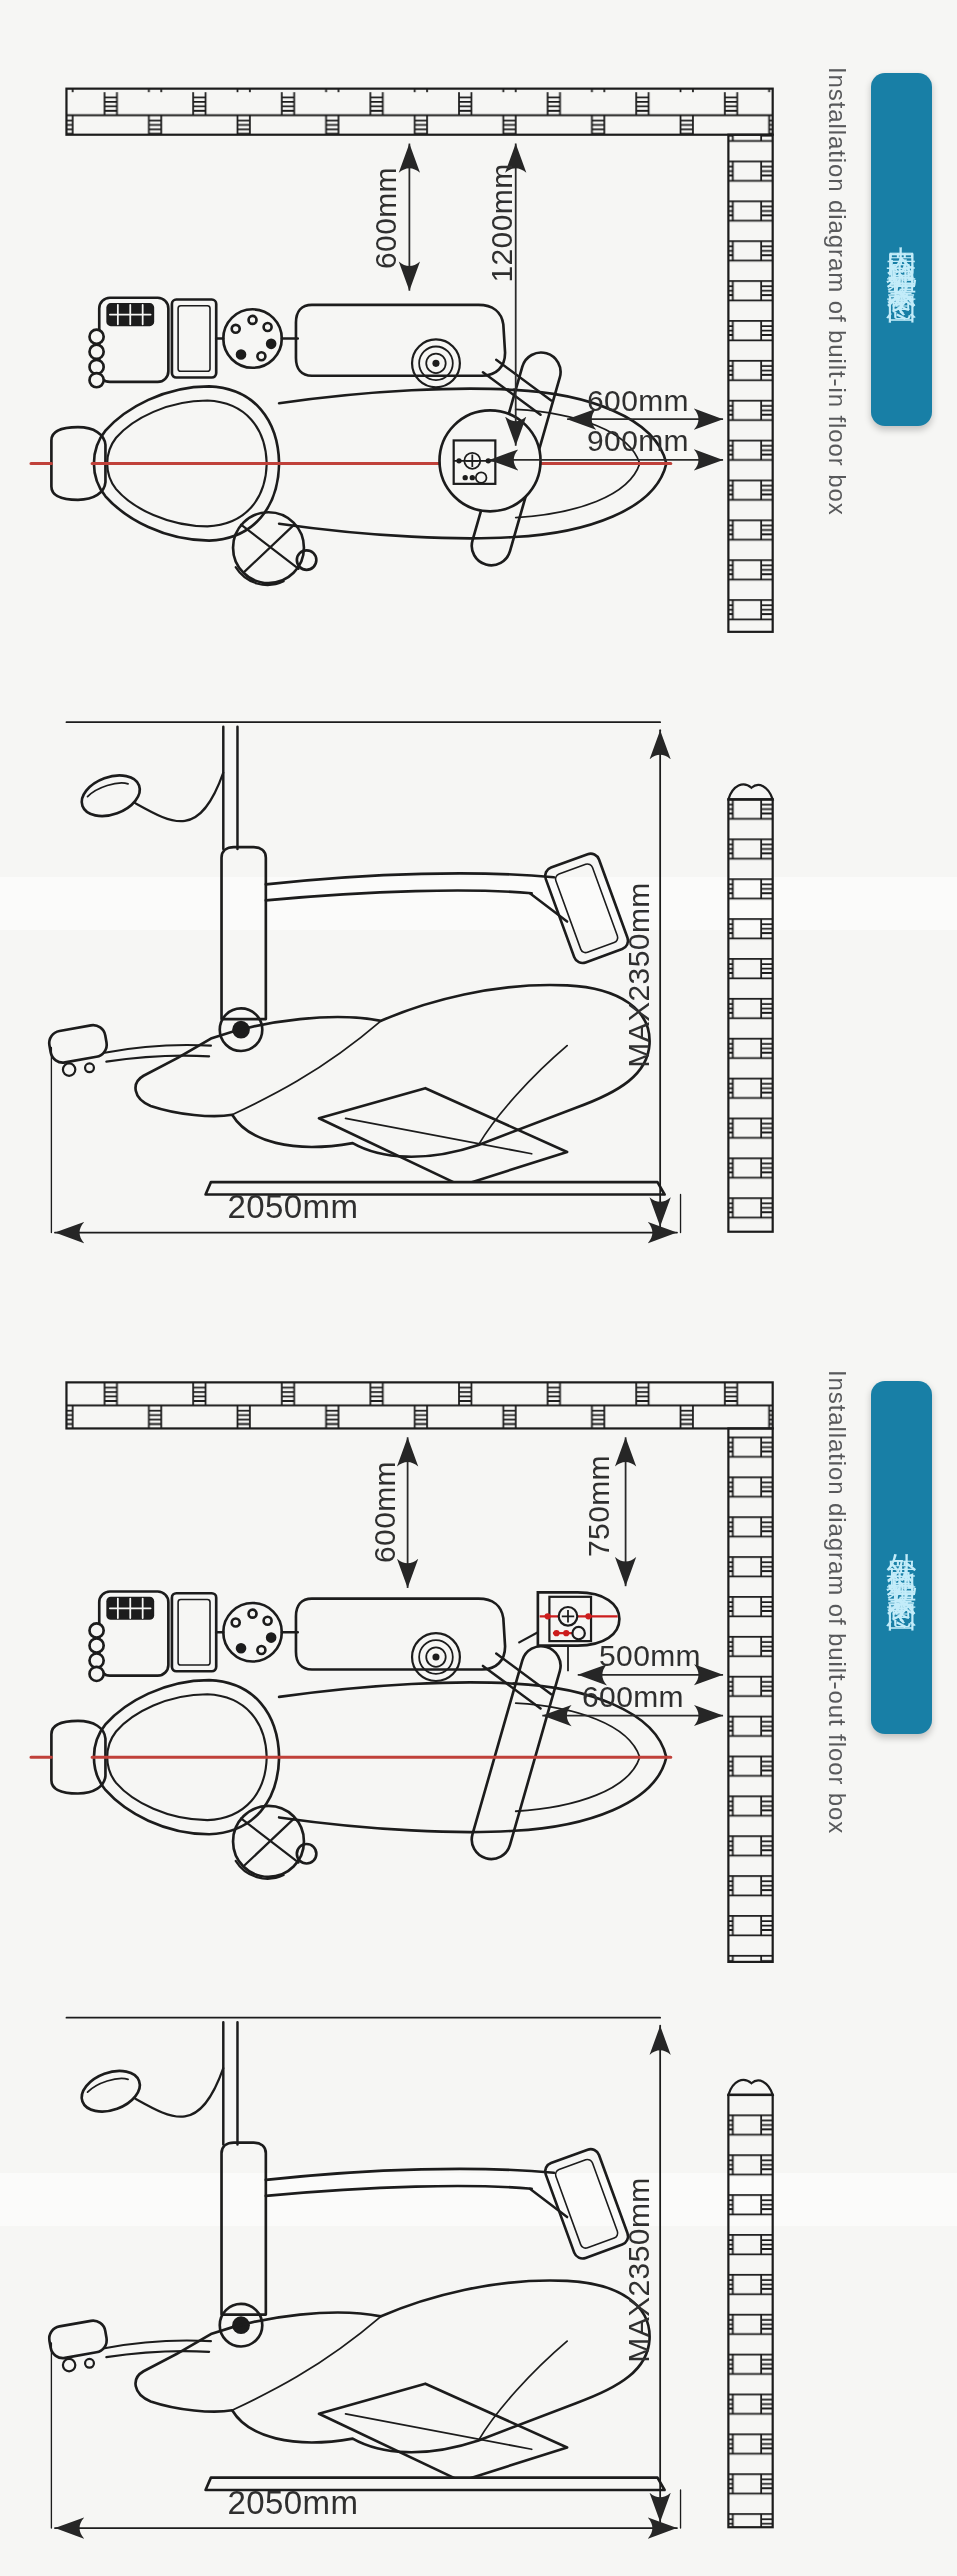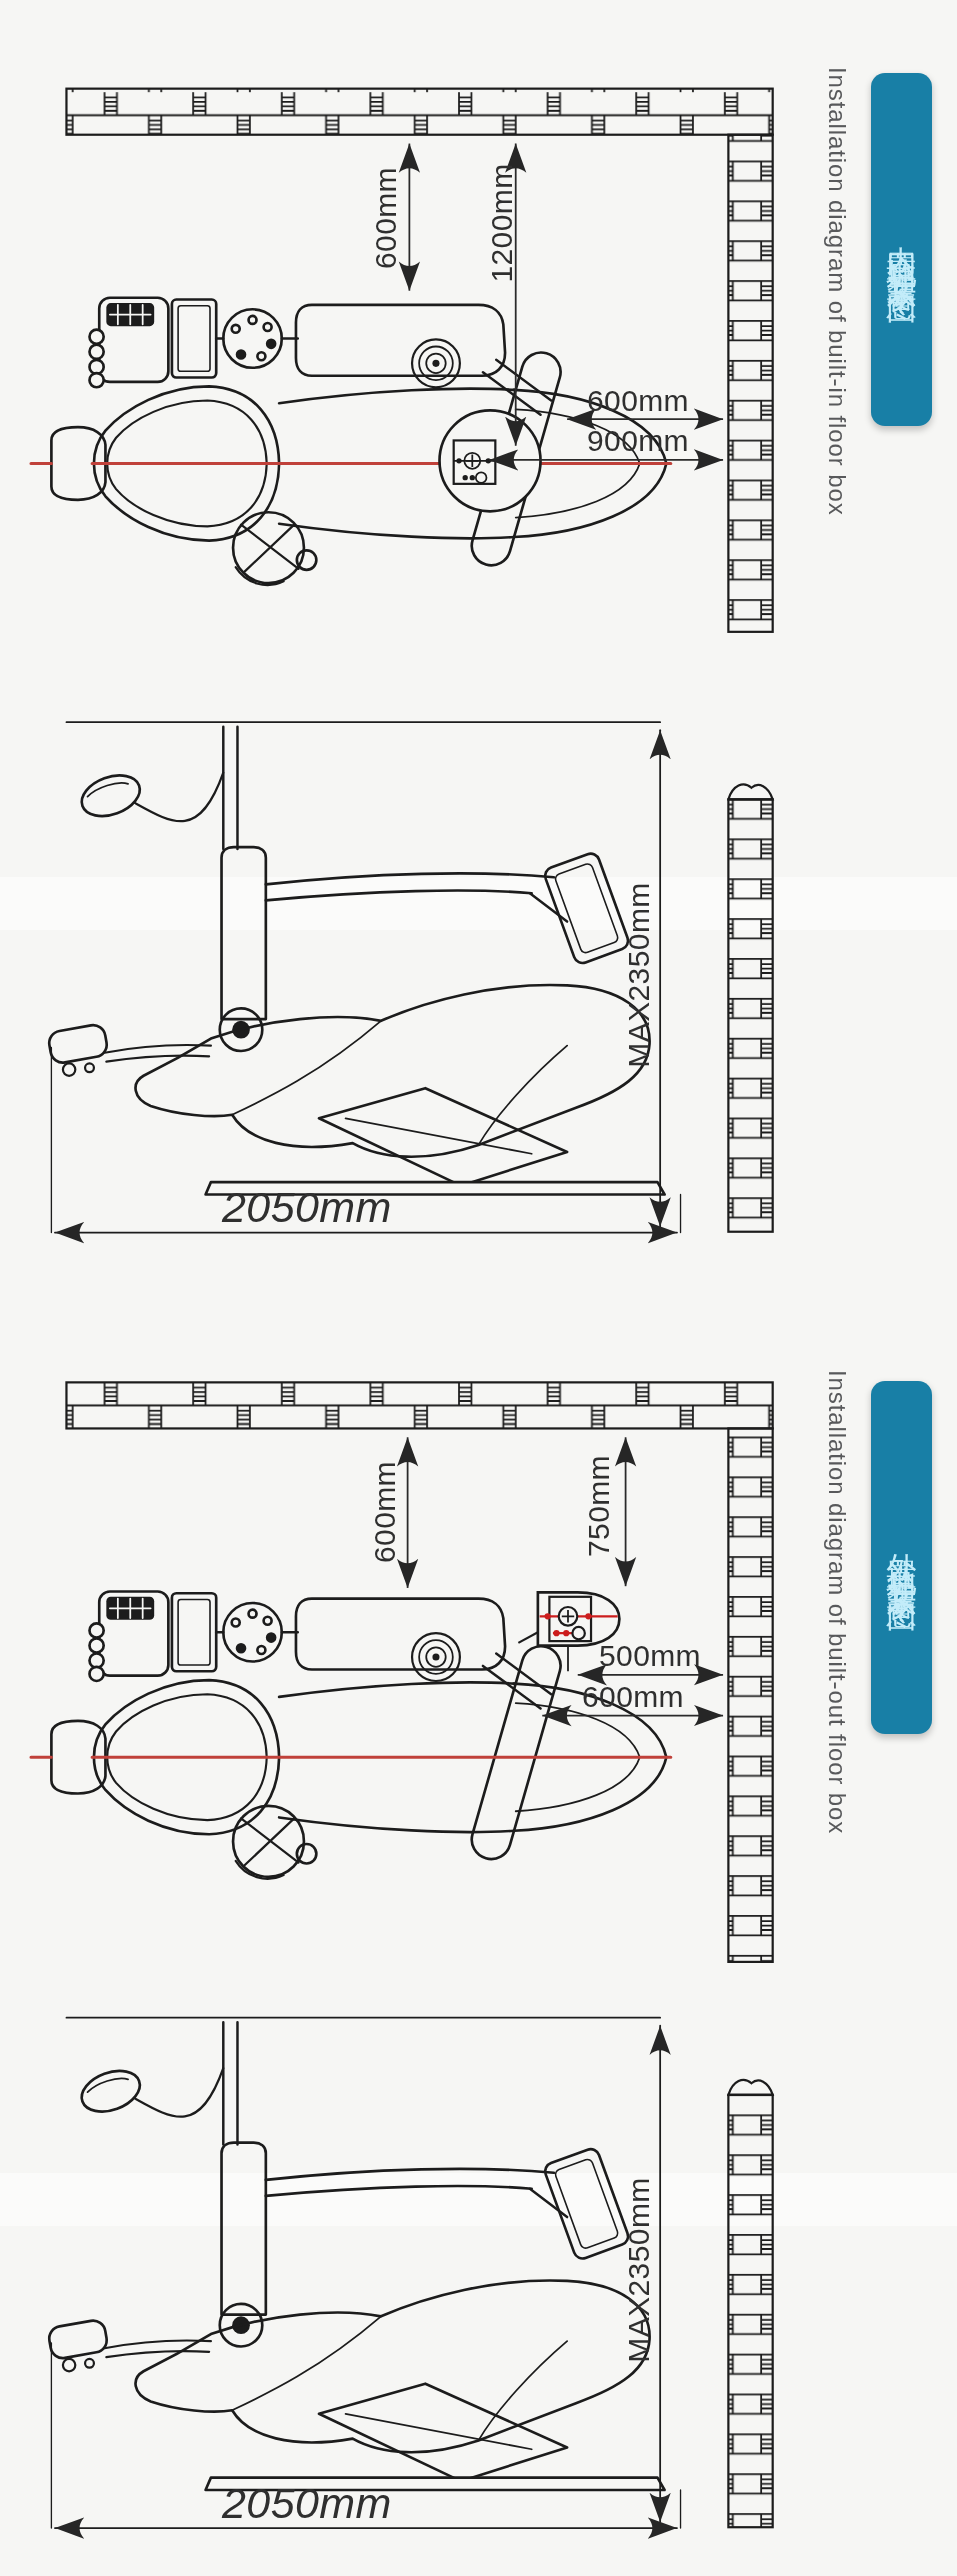--- a/index.html
+++ b/index.html
@@ -4,21 +4,21 @@
 <style>
   html,body{margin:0;padding:0;}
   body{font-family:"Liberation Sans",sans-serif;}
   #stage{position:relative;width:957px;height:2576px;background:#f6f6f4;overflow:hidden;}
   .band{position:absolute;left:0;width:957px;background:rgba(255,255,255,.55);}
   #art{position:absolute;left:0;top:0;}
   .dim{position:absolute;font-size:30px;color:#2f2f2f;white-space:nowrap;text-align:center;
        width:124px;height:32px;line-height:32px;letter-spacing:0.4px;}
   .dim.v{transform:rotate(-90deg);}
   .dim.wide{width:195px;}
-  .dim.big{font-size:43px;width:142px;font-style:italic;}
+  .dim.big{font-size:33px;width:142px;}
   .teal-label{position:absolute;left:871px;width:61px;height:353px;background:#187fa6;
       border-radius:14px;display:flex;align-items:center;justify-content:center;
       box-shadow:0 3.5px 7px rgba(0,0,0,.22);}
   .teal-label span{writing-mode:vertical-rl;text-orientation:upright;color:#c3ecf9;
       font-size:30px;letter-spacing:6.2px;line-height:1;}
   .eng-label{position:absolute;left:821px;width:32px;color:#58595b;font-size:24px;
       writing-mode:vertical-rl;letter-spacing:0.9px;line-height:32px;}
 </style>
 </head>
 <body>

